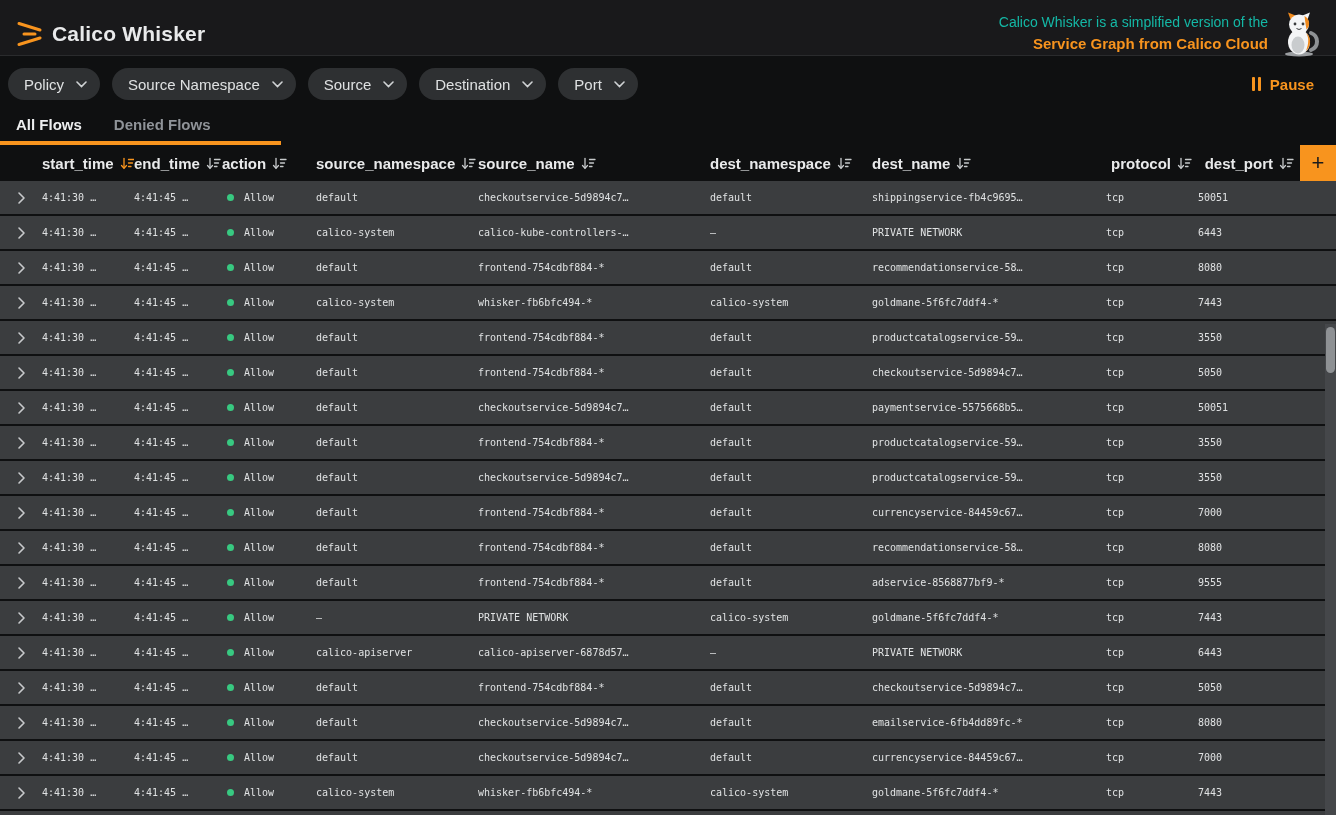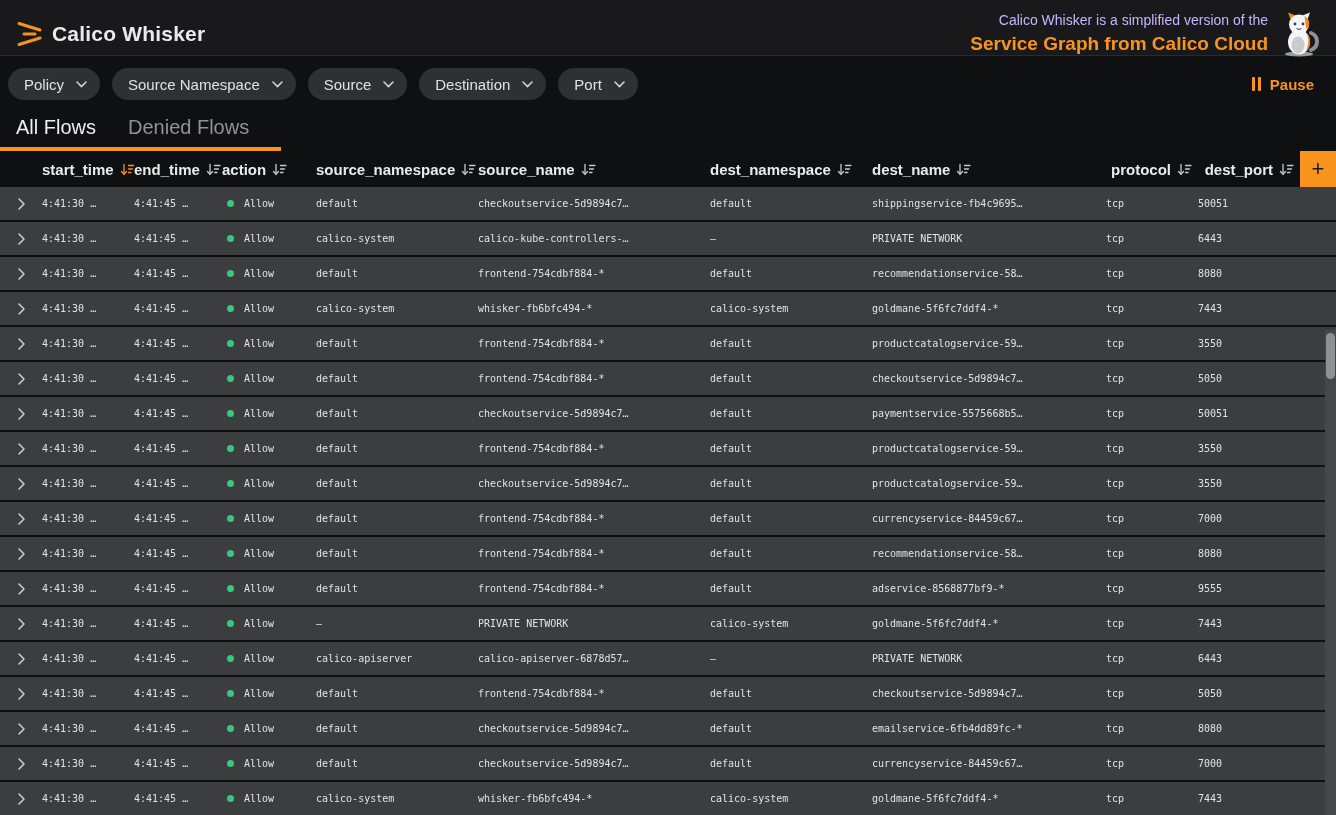--- a/index.html
+++ b/index.html
@@ -6,40 +6,40 @@
   html,body { width:1336px; height:815px; overflow:hidden; background:#0F1011;
     font-family:"Liberation Sans", sans-serif; }
 
   
   .topbar { height:56px; background:#19191B; display:flex; align-items:center;
     justify-content:space-between; padding:12px 14px 0 16px; border-bottom:1px solid #2A2B2D; }
   .brand { display:flex; align-items:center; gap:8px; }
   .brand h1 { font-size:21px; font-weight:700; color:#E9EAEB; letter-spacing:.2px; }
   .topbar-right { display:flex; align-items:center; gap:10px; }
   .tagline { text-align:right; line-height:1.45; }
-  .tagline .l1 { font-size:14px; color:#c4b5fd; }
-  .tagline .l2 { font-size:19px; font-weight:700; color:#F8941E; text-decoration:none; display:block; }
+  .tagline .l1 { font-size:14px; color:#14b8a6; }
+  .tagline .l2 { font-size:15px; font-weight:700; color:#F8941E; text-decoration:none; display:block; }
 
   
   .filterbar { display:flex; align-items:center; justify-content:space-between;
     padding:12px 16px 0 8px; }
   .filters { display:flex; gap:12px; }
   .filter-btn { height:32px; background:#2E3032; border:none; border-radius:16px;
     color:#DFE1E2; font-family:inherit; font-size:15px; display:flex; align-items:center;
     gap:12px; padding:0 13px 0 16px; cursor:pointer; }
   .chev-down { width:11px; height:7px; }
   .pause-btn { background:none; border:none; color:#F8941E; font-family:inherit;
     font-size:15px; font-weight:600; display:flex; align-items:center; gap:9px;
     cursor:pointer; padding-right:6px;padding-left:31px; }
   .pause-bars { display:flex; gap:3px; }
   .pause-bars i { display:block; width:3px; height:14px; background:#F8941E; border-radius:1px; }
 
   
   .tabs { display:flex; margin-top:10px; }
-  .tab { font-size:20px; font-weight:400; color:#8F9справ; color:#8F9398; padding:6px 16px 8px 16px;
+  .tab { font-size:15px; font-weight:700; color:#8F9справ; color:#8F9398; padding:6px 16px 8px 16px;
     background:none; border:none; font-family:inherit; cursor:pointer; }
   .tab.active { color:#EDEEEF; }
 
   
   .progress-track { height:4px; background:#0F1011; }
   .progress-fill { height:100%; background:#F8941E; width:0; }
 
   
   .grid-cols { display:grid;
     grid-template-columns:42px 92px 88px 94px 162px 232px 162px 234px 92px 1fr; }

